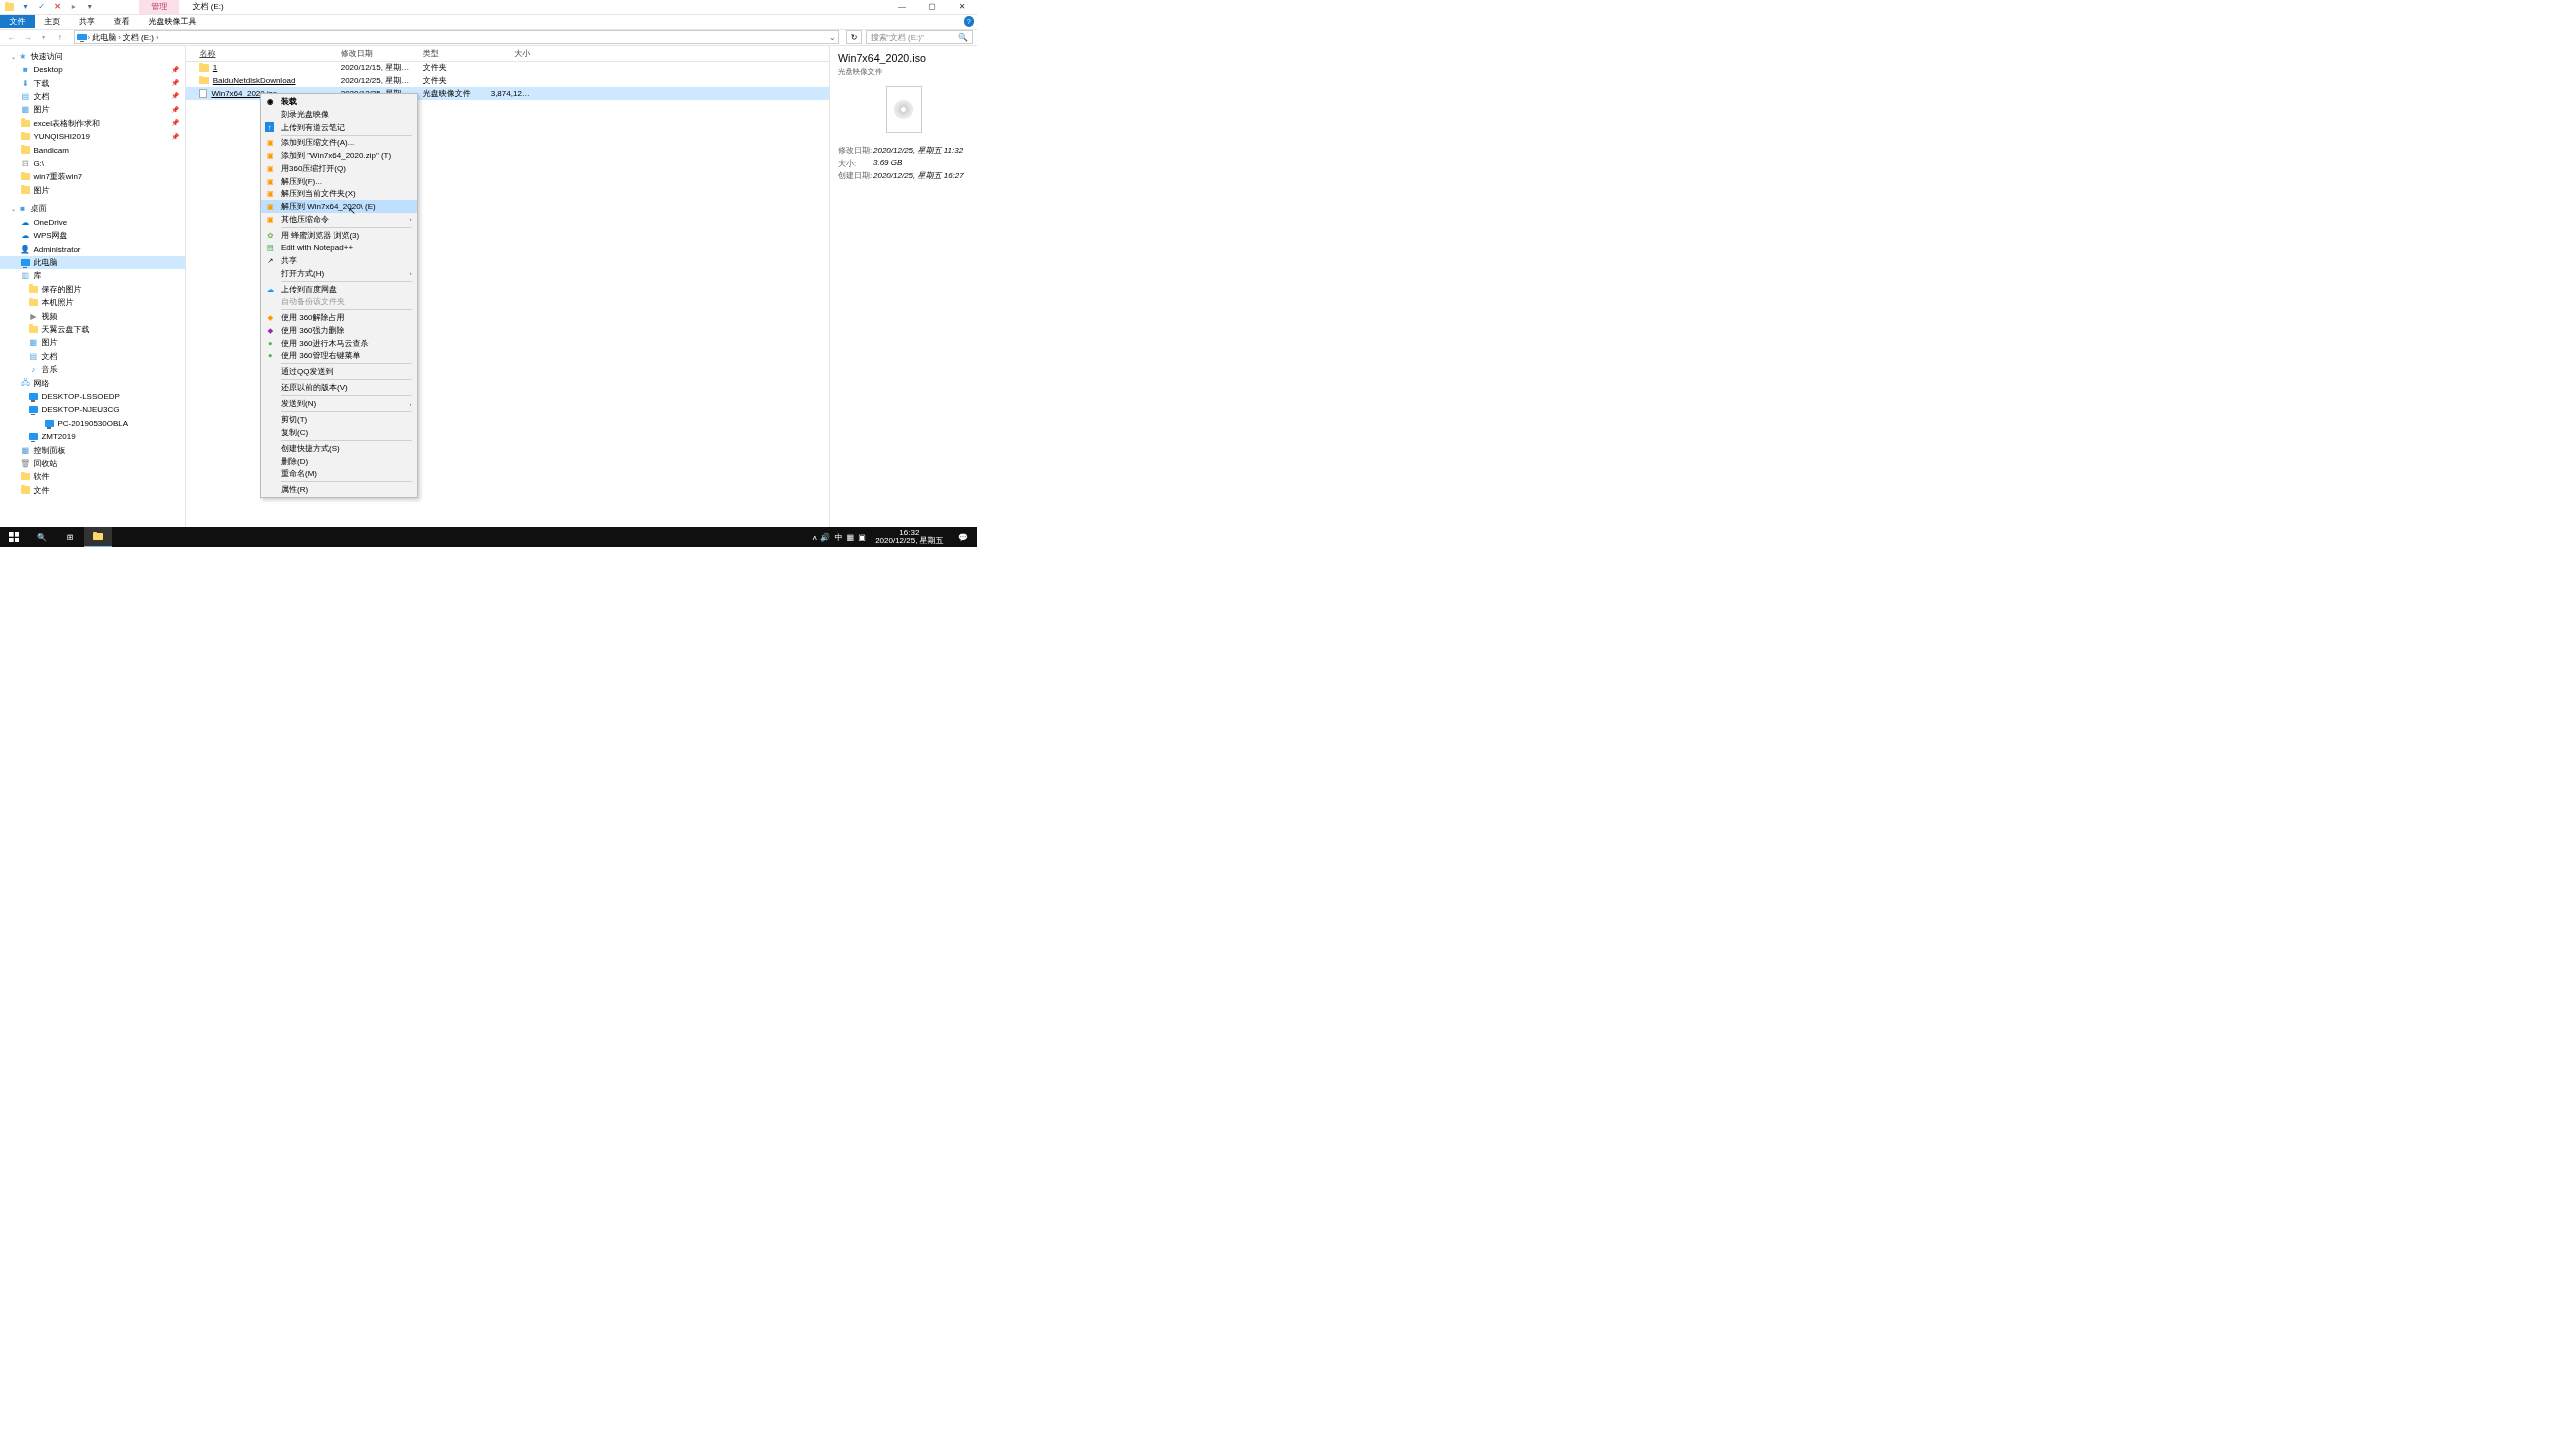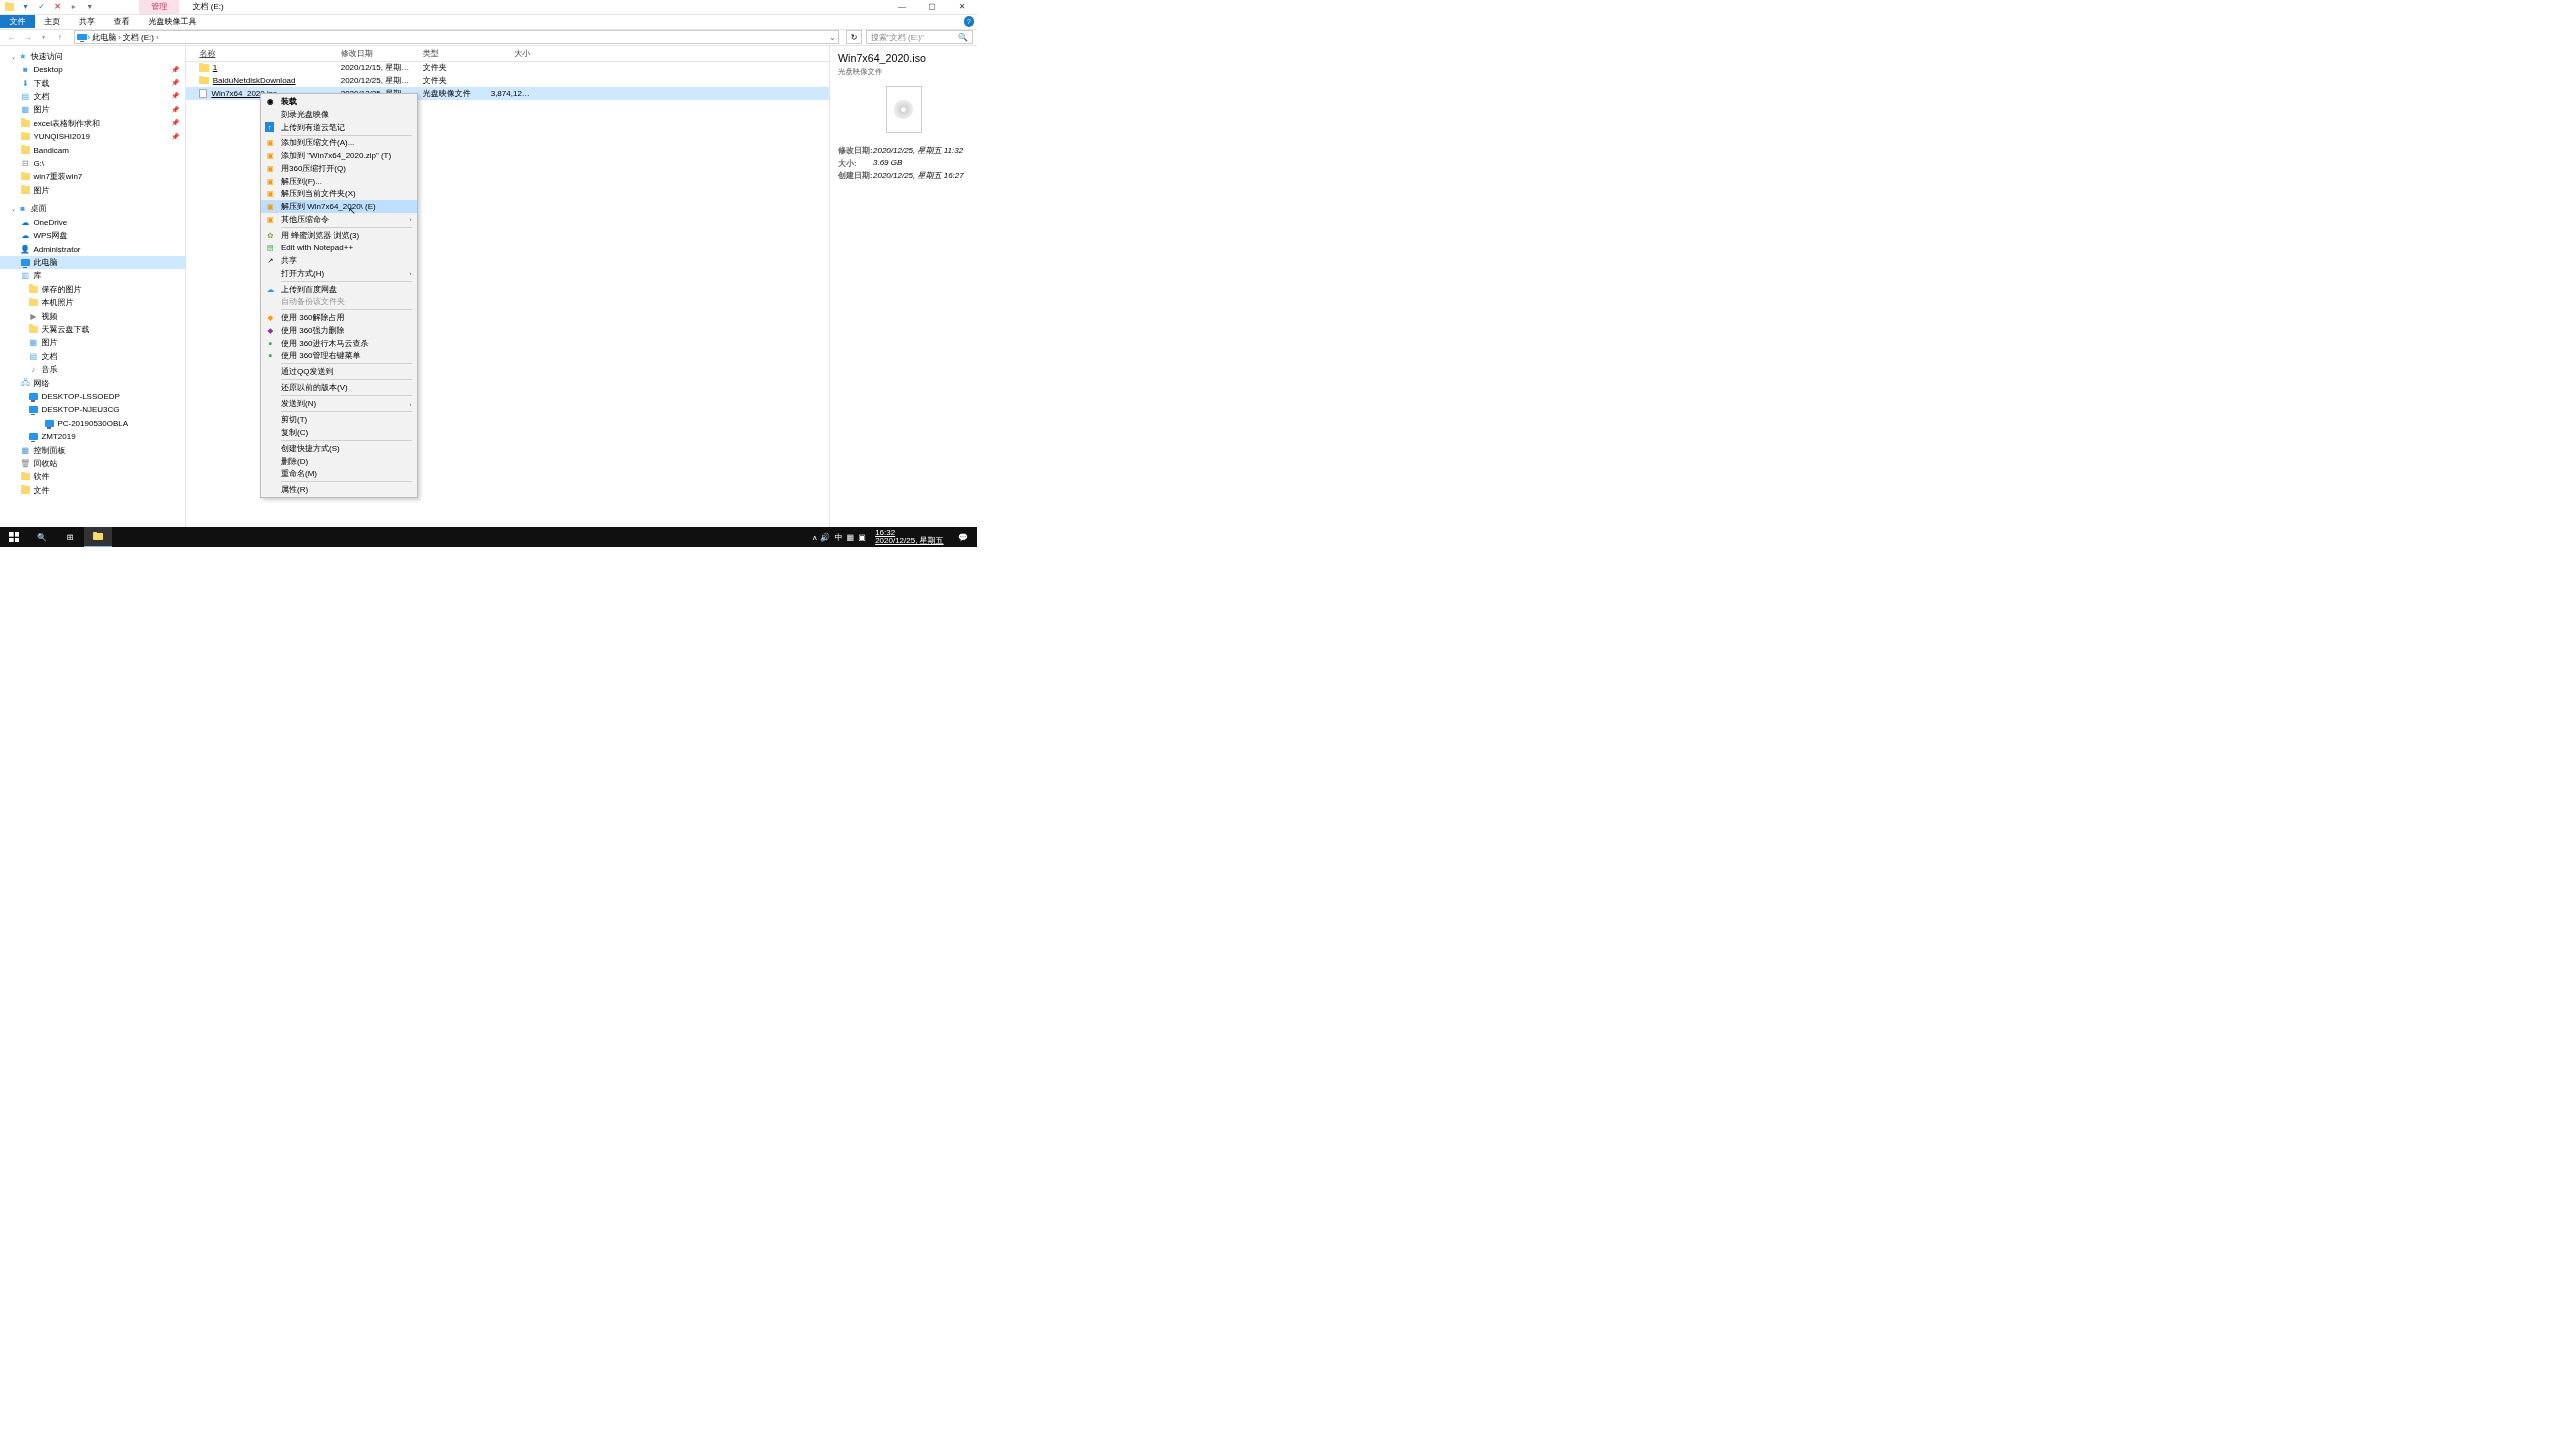--- a/index.html
+++ b/index.html
@@ -49,34 +49,34 @@
 .col-date { width: 82px; }
 .col-type { width: 68px; }
 .col-size { width: 54px; text-align: right; }
 
 .detailspane { width: 148px; border-left: 0.7px solid #e5e5e5; padding: 6.7px 8px; }
 .detailspane .dtitle { font-size: 10.7px; margin-bottom: 2.7px; }
 .detailspane .dlabel { color: #666; font-size: 7.4px; }
 .detailspane .thumb { width: 36px; height: 47px; border: 0.7px solid #ccc; margin: 9.4px auto 12px; display: flex; align-items: center; justify-content: center; background: #fff; }
 .detailspane .disc { width: 19px; height: 19px; border-radius: 50%; background: radial-gradient(circle, #fff 15%, #d0d0d0 20%, #eaeaea 60%, #ccc 100%); }
 .detailspane .meta { display: flex; margin-bottom: 1.3px; font-size: 7.4px; }
-.detailspane .meta .k { width: 35px; color: #666; font-weight: bold; }
+.detailspane .meta .k { width: 35px; color: #666; }
 .detailspane .meta .v { flex: 1; font-style: italic; }
 
 .statusbar { height: 14.8px; border-top: 0.7px solid #e5e5e5; display: flex; align-items: center; padding: 0 5.4px; gap: 9.4px; }
 .statusbar .spacer { flex: 1; }
 .statusbar .viewbtn { width: 14.8px; height: 12px; border: 0.7px solid #ccc; display: flex; align-items: center; justify-content: center; }
 .statusbar .viewbtn.active { background: #cde8ff; border-color: #5aa3e0; }
 
 .taskbar { position: absolute; bottom: 0; left: 0; right: 0; height: 20px; background: #101010; display: flex; align-items: center; color: #fff; }
 .taskbar .tbtn { width: 28px; height: 20px; display: flex; align-items: center; justify-content: center; }
 .taskbar .tbtn.active { background: #333; border-bottom: 1.3px solid #76b9ed; }
 .taskbar .spacer { flex: 1; }
 .taskbar .tray { display: flex; align-items: center; gap: 4px; padding: 0 4px; }
-.taskbar .clock { font-size: 6.7px; line-height: 8px; padding: 0 5.4px; text-decoration: underline; }
+.taskbar .clock { text-align: center; font-size: 6.7px; line-height: 8px; padding: 0 5.4px; }
 
 .ctxmenu { position: absolute; top: 93px; left: 260px; width: 158px; background: #f2f2f2; border: 0.7px solid #bcbcbc; box-shadow: 2px 2px 4px rgba(0,0,0,0.2); padding: 1.3px 0; z-index: 100; }
 .ctxmenu .mi { display: flex; align-items: center; height: 12.7px; padding: 0 5.4px 0 20px; position: relative; cursor: pointer; }
 .ctxmenu .mi.highlight { background: #bfdfff; }
 .ctxmenu .mi.disabled { color: #999; }
 .ctxmenu .mi .micon { position: absolute; left: 4px; width: 10.7px; height: 10.7px; display: flex; align-items: center; justify-content: center; font-size: 7.4px; }
 .ctxmenu .mi .submenu-arrow { position: absolute; right: 5.4px; font-size: 6px; color: #555; }
 .ctxmenu .msep { height: 0.7px; background: #d0d0d0; margin: 1.3px 5.4px 1.3px 20px; }
 .ctxmenu .mi.bold { font-weight: bold; }
 

